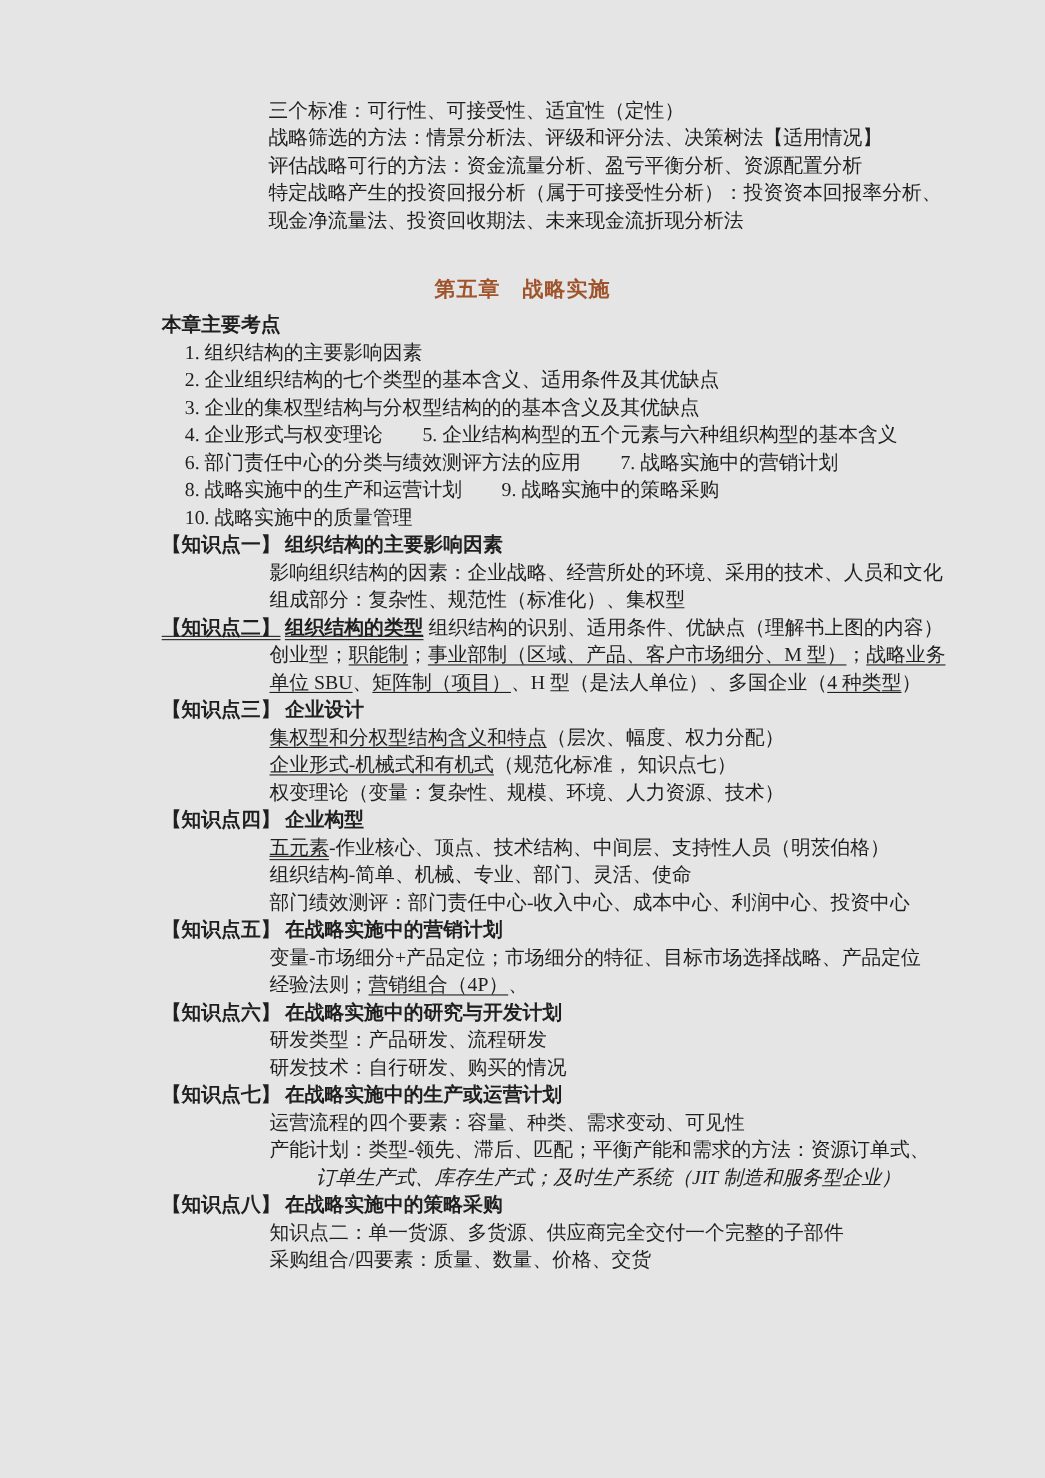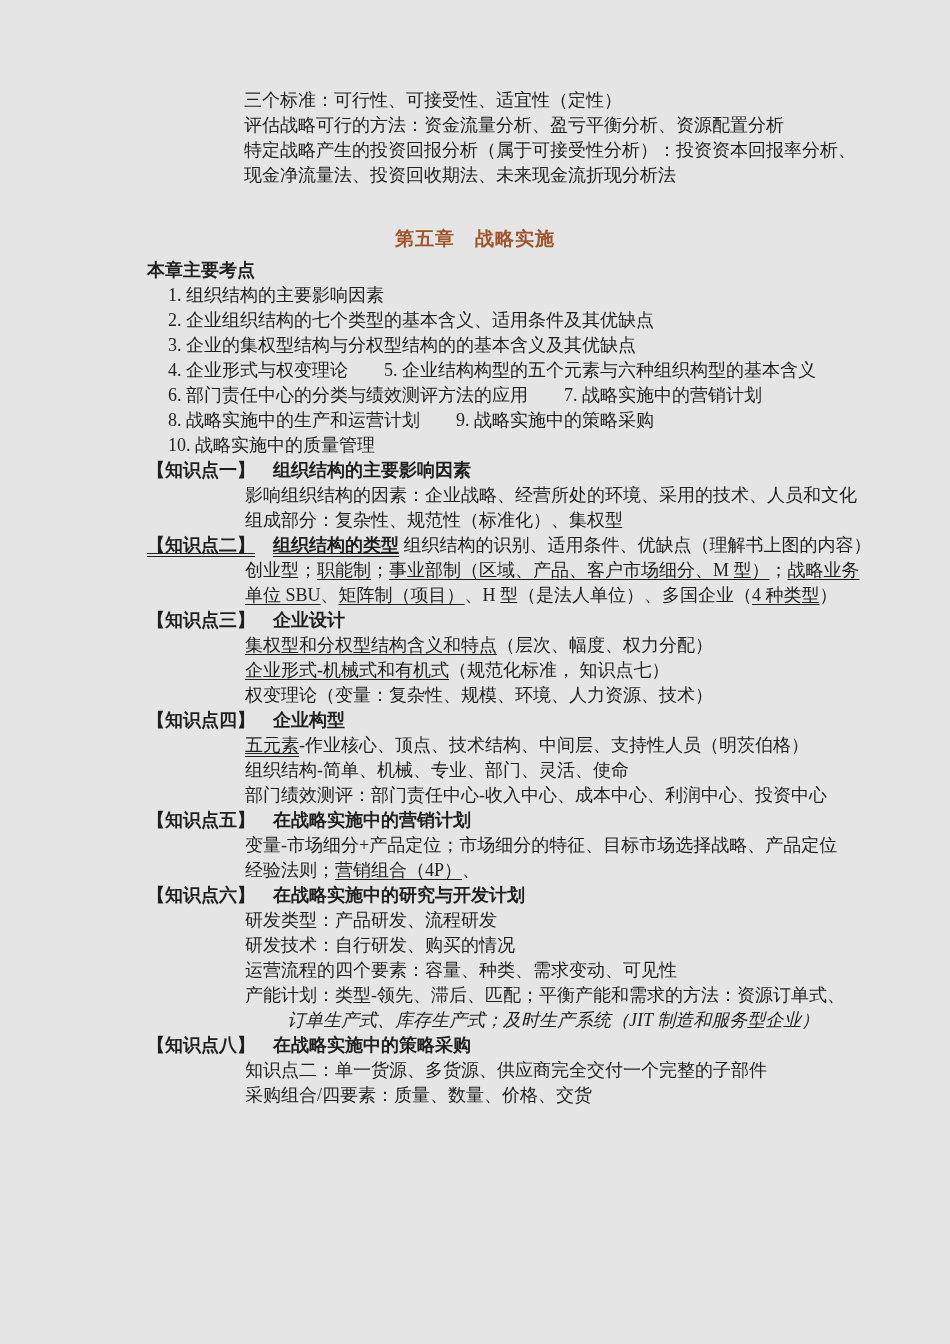--- a/index.html
+++ b/index.html
@@ -13,34 +13,35 @@
   .line{line-height:25px;white-space:nowrap;}
   .intro{margin-left:244px;}
   .chapter-title{
     margin:38px 0 0 0;text-align:center;
     font-size:19px;font-weight:700;line-height:26px;
     color:var(--accent);letter-spacing:1px;
   }
   .kp-header{margin-left:147px;margin-top:6px;font-weight:700;line-height:25px;}
   .kp-list{margin-left:168px;}
   .section .h-row{padding-left:147px;line-height:25px;white-space:nowrap;}
-  .section .label{font-weight:700;margin-right:18px;}
+  .section .label{font-weight:700;margin-right:4px;}
   .section .h-seg{font-weight:400;}
   .section .h-seg.b{font-weight:700;}
   .body-line{padding-left:245px;line-height:25px;white-space:nowrap;}
   .body-line.indent{padding-left:287px;font-style:italic;}
   .u{text-decoration-line:underline;text-decoration-thickness:1px;text-underline-offset:3px;}
   .du{text-decoration-line:underline;text-decoration-style:double;text-underline-offset:2px;}
 </style>
 </head>
 <body>
 
 <div class="page">
   <div class="intro" id="intro">
       <div class="line">三个标准：可行性、可接受性、适宜性（定性）</div>
+      <div class="line">战略筛选的方法：情景分析法、评级和评分法、决策树法【适用情况】</div>
       <div class="line">评估战略可行的方法：资金流量分析、盈亏平衡分析、资源配置分析</div>
       <div class="line">特定战略产生的投资回报分析（属于可接受性分析）：投资资本回报率分析、</div>
       <div class="line">现金净流量法、投资回收期法、未来现金流折现分析法</div>
     </div>
   <div class="chapter-title">第五章　战略实施</div>
   <div class="kp-header">本章主要考点</div>
   <div class="kp-list" id="key-points">
       <div class="line">1. 组织结构的主要影响因素</div>
       <div class="line">2. 企业组织结构的七个类型的基本含义、适用条件及其优缺点</div>
       <div class="line">3. 企业的集权型结构与分权型结构的的基本含义及其优缺点</div>
@@ -76,20 +77,21 @@
         <div class="h-row"><span class="label">【知识点五】</span><span class="h-seg b">在战略实施中的营销计划</span></div>
         <div class="body-line"><span class="seg">变量-市场细分+产品定位；市场细分的特征、目标市场选择战略、产品定位</span></div>
         <div class="body-line"><span class="seg">经验法则；</span><span class="seg u">营销组合（4P）</span><span class="seg">、</span></div>
       </div>
       <div class="section">
         <div class="h-row"><span class="label">【知识点六】</span><span class="h-seg b">在战略实施中的研究与开发计划</span></div>
         <div class="body-line"><span class="seg">研发类型：产品研发、流程研发</span></div>
         <div class="body-line"><span class="seg">研发技术：自行研发、购买的情况</span></div>
       </div>
       <div class="section">
+        <div class="h-row"><span class="label">【知识点七】</span><span class="h-seg b">在战略实施中的生产或运营计划</span></div>
         <div class="body-line"><span class="seg">运营流程的四个要素：容量、种类、需求变动、可见性</span></div>
         <div class="body-line"><span class="seg">产能计划：类型-领先、滞后、匹配；平衡产能和需求的方法：资源订单式、</span></div>
         <div class="body-line indent"><span class="seg">订单生产式、库存生产式；及时生产系统（JIT 制造和服务型企业）</span></div>
       </div>
       <div class="section">
         <div class="h-row"><span class="label">【知识点八】</span><span class="h-seg b">在战略实施中的策略采购</span></div>
         <div class="body-line"><span class="seg">知识点二：单一货源、多货源、供应商完全交付一个完整的子部件</span></div>
         <div class="body-line"><span class="seg">采购组合/四要素：质量、数量、价格、交货</span></div>
       </div>
     </div>

